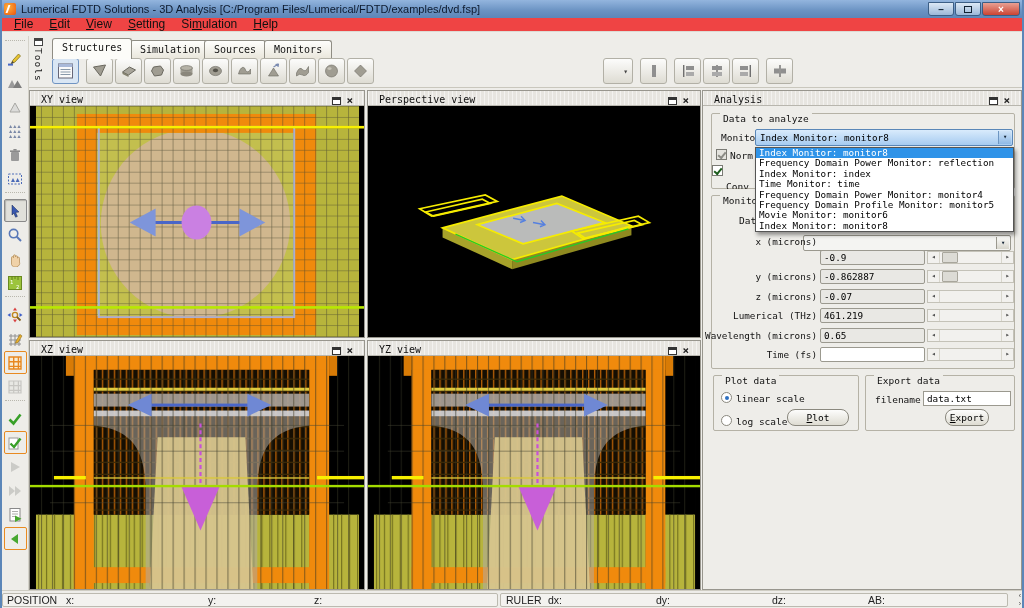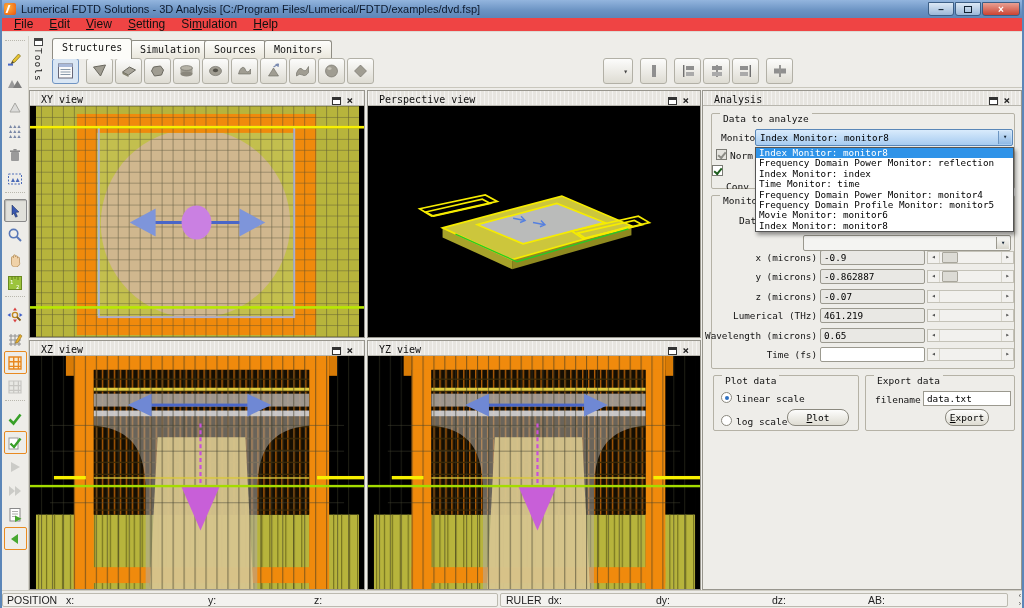--- a/index.html
+++ b/index.html
@@ -554,21 +554,21 @@
     <span class="albl" style="left:23px;top:90px;width:29px;overflow:hidden">Conv</span>
 
     <div class="grp" style="left:8px;top:104px;width:304px;height:174px">
       <span class="lg">Monitor</span>
     </div>
     <span class="albl" style="left:36px;top:124px">Data</span>
     <div class="combo plain" style="left:100px;top:144px;width:208px;height:16px">
       <span class="ca">▾</span>
     </div>
 
-    <span class="flbl" style="top:161px">x (microns)</span>
+    <span class="flbl" style="top:145px">x (microns)</span>
     <div class="fld" style="top:159px">-0.9</div>
     <div class="scr" style="top:160px">
         <span class="ar">◂</span>
         <span class="trk">
           <span class="thumb"></span>
         </span>
         <span class="ar">▸</span>
       </div>
 
     <span class="flbl" style="top:180px">y (microns)</span>

